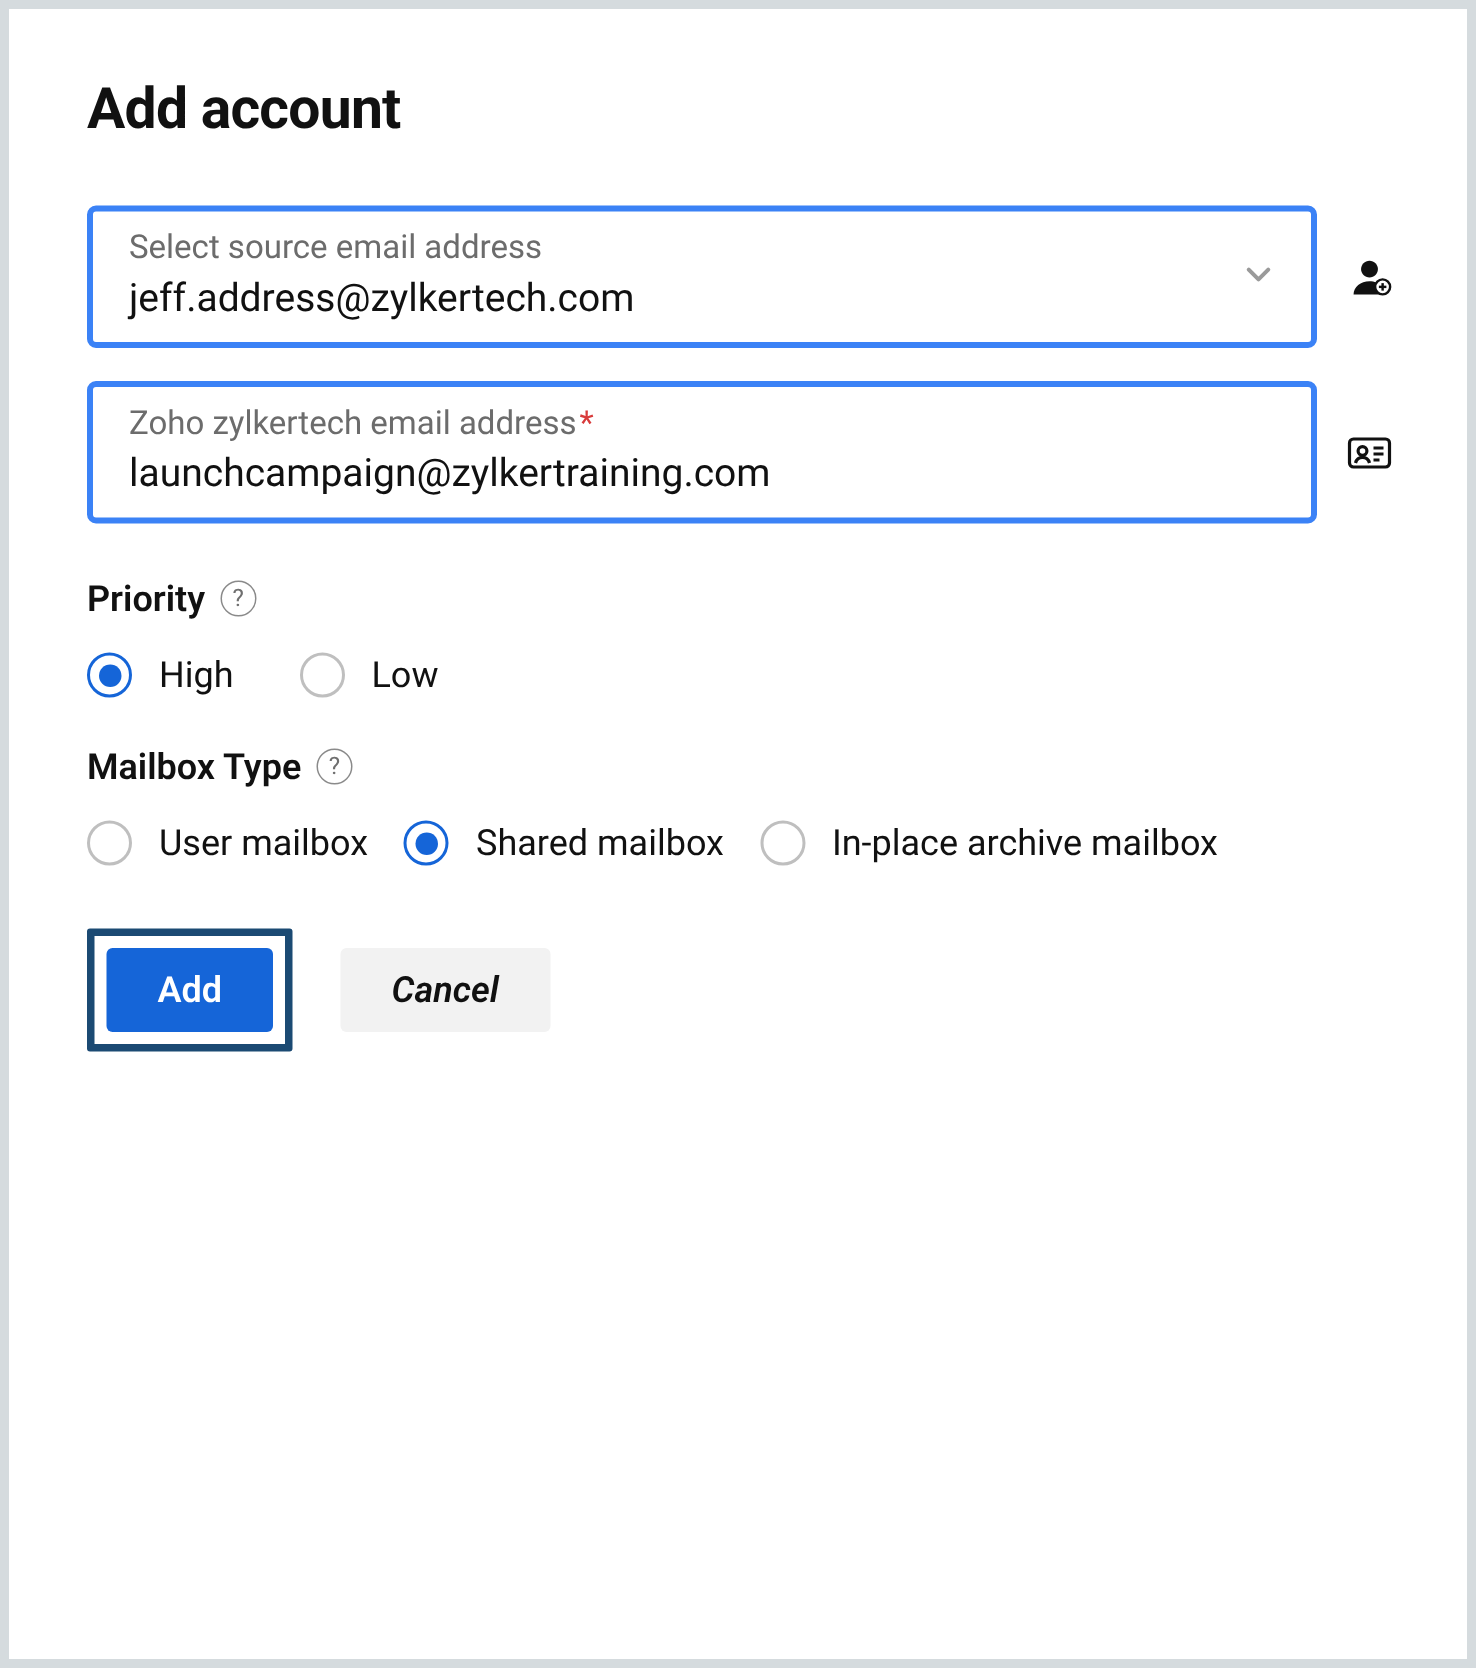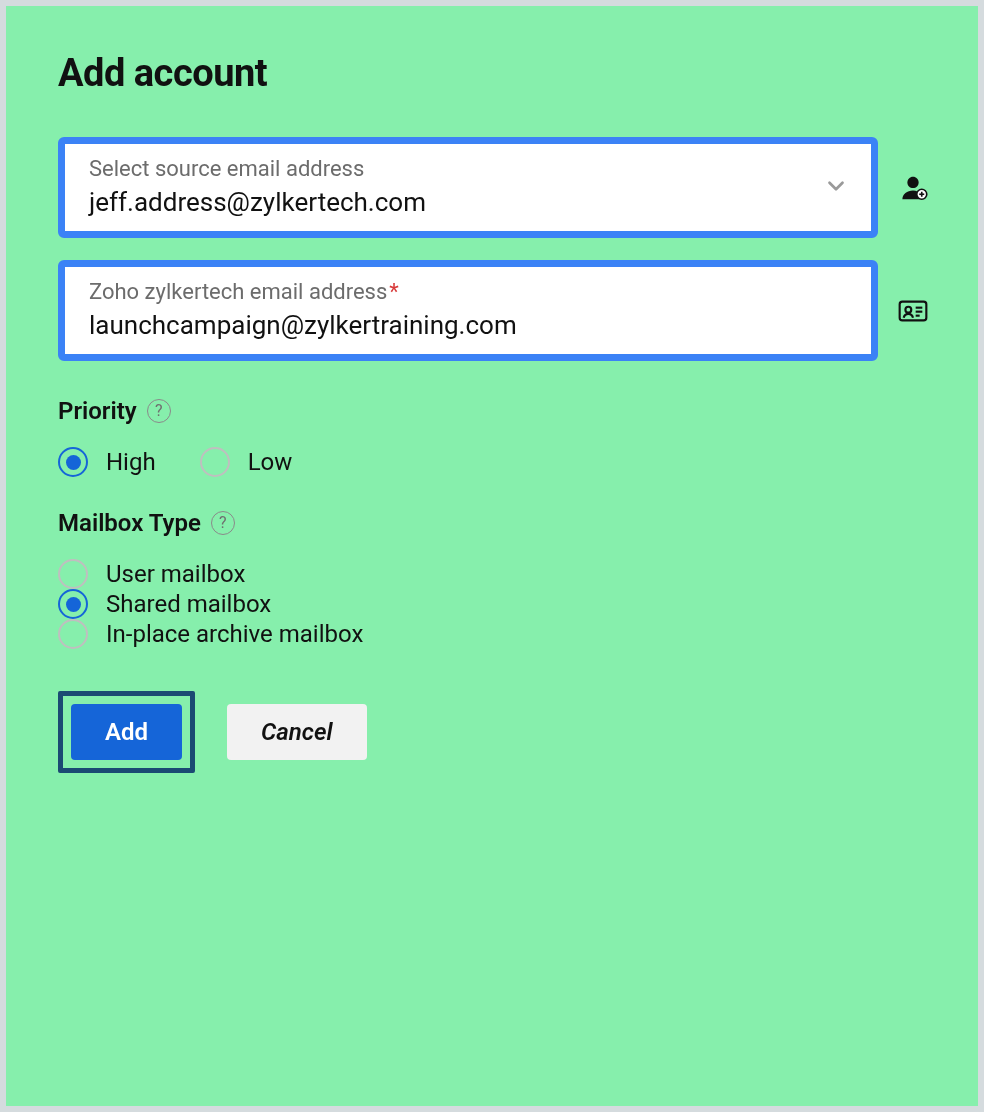--- a/index.html
+++ b/index.html
@@ -6,21 +6,21 @@
   body {
     margin: 0;
     background: #d5dbde;
     font-family: -apple-system, BlinkMacSystemFont, "Segoe UI", Roboto, "Helvetica Neue", Arial, sans-serif;
     color: #111;
     width: 984px;
     height: 1112px;
     padding: 6px;
   }
   .panel {
-    background: #86efac;
+    background: #ffffff;
     width: 100%;
     height: 100%;
     padding: 45px 48px 48px 52px;
   }
   h1.title {
     font-size: 38px;
     font-weight: 700;
     margin: 0 0 42px 0;
     letter-spacing: -0.5px;
   }
@@ -28,21 +28,21 @@
   .field-row {
     display: flex;
     align-items: center;
     gap: 18px;
     margin-bottom: 30px;
   }
   .field-row.tight { margin-bottom: 22px; }
 
   .field-wrap {
     flex: 1;
-    border: 7px solid #3b82f6;
+    border: 4px solid #3b82f6;
     border-radius: 6px;
     padding: 12px 24px 14px 24px;
     position: relative;
     background: #fff;
   }
   .field-label {
     font-size: 22px;
     color: #6c6c6c;
     margin-bottom: 6px;
     display: block;
@@ -94,21 +94,22 @@
     line-height: 1;
   }
 
   .radio-row {
     display: flex;
     gap: 44px;
     margin-bottom: 8px;
   }
   .radio-col {
     display: flex;
-    flex-direction: column;
+    flex-direction: row;
+    gap: 24px;
     margin-bottom: 30px;
   }
   .radio-item {
     display: flex;
     align-items: center;
     gap: 18px;
     cursor: pointer;
   }
   .radio {
     width: 30px; height: 30px;

